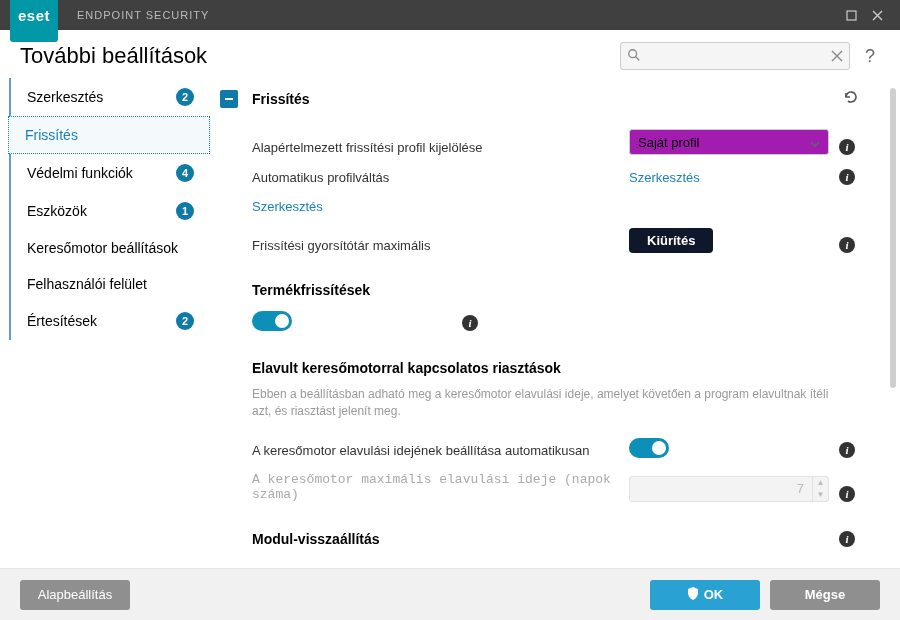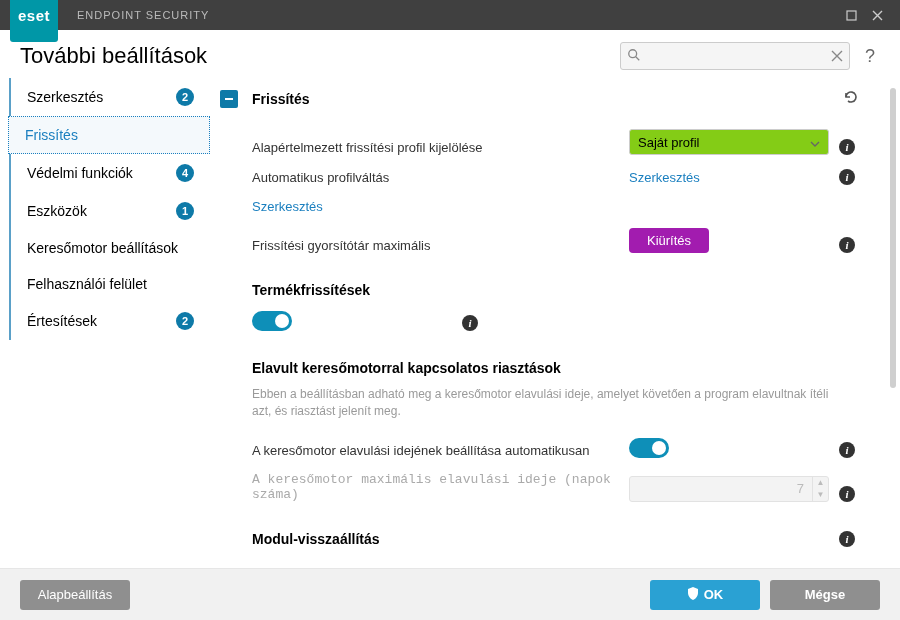--- a/index.html
+++ b/index.html
@@ -47,24 +47,24 @@
 .row-label.muted { color: #aaa; font-family: Liberation Mono, monospace; }
 .row-ctrl { width: 205px; display: flex; justify-content: flex-start; }
 .row-info { width: 26px; display: flex; justify-content: center; }
 .info-icon { width: 16px; height: 16px; border-radius: 50%; background: #333; color: #fff; font-size: 11px; font-weight: bold; display: flex; align-items: center; justify-content: center; font-style: italic; font-family: Georgia, serif; }
 
 .subsection-title { font-weight: 600; font-size: 14px; padding: 22px 0 6px 32px; display: flex; align-items: center; }
 .subsection-title .row-info { margin-left: auto; }
 .desc { color: #9a9a9a; font-size: 12px; padding: 4px 30px 10px 32px; line-height: 1.45; }
 
 
-.select { width: 200px; height: 26px; border: 1px solid #ccc; border-radius: 3px; padding: 0 8px; font-size: 13px; background: #84cc16; display: flex; align-items: center; justify-content: space-between; cursor: pointer; }
+.select { width: 200px; height: 26px; border: 1px solid #ccc; border-radius: 3px; padding: 0 8px; font-size: 13px; background: #a21caf; display: flex; align-items: center; justify-content: space-between; cursor: pointer; }
 .chev { color: #666; }
 .link { color: #1a7fbf; cursor: pointer; font-size: 13px; }
-.pill-btn { background: #a21caf; color: #fff; border: none; border-radius: 4px; padding: 5px 18px; font-size: 13px; font-weight: 400; cursor: pointer; }
+.pill-btn { background: #0f172a; color: #fff; border: none; border-radius: 4px; padding: 5px 18px; font-size: 13px; font-weight: 700; cursor: pointer; }
 .toggle { width: 40px; height: 20px; border-radius: 10px; position: relative; cursor: pointer; }
 .toggle.on { background: #0e8fb8; }
 .toggle .knob { position: absolute; width: 14px; height: 14px; background: #fff; border-radius: 50%; top: 3px; }
 .toggle.on .knob { right: 3px; }
 .num-input { width: 200px; height: 26px; border: 1px solid #e2e2e2; background: #f3f3f3; border-radius: 3px; display: flex; align-items: center; }
 .num-val { flex: 1; text-align: right; padding-right: 8px; color: #bbb; font-size: 13px; }
 .spin { width: 16px; display: flex; flex-direction: column; border-left: 1px solid #e2e2e2; }
 .spin div { height: 12px; font-size: 8px; color: #bbb; text-align: center; line-height: 12px; cursor: pointer; }
 
 

